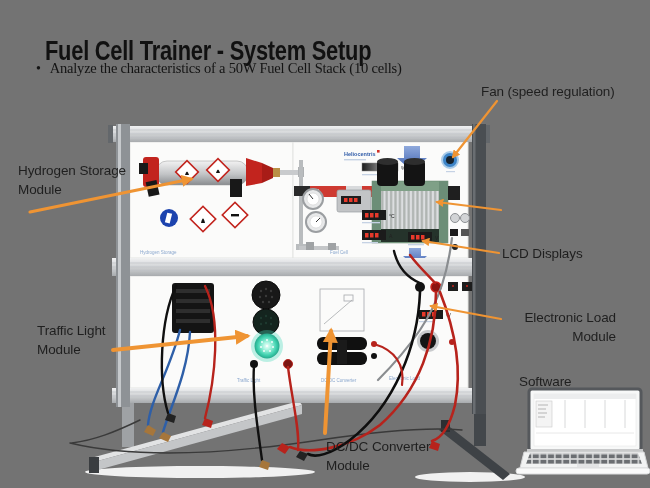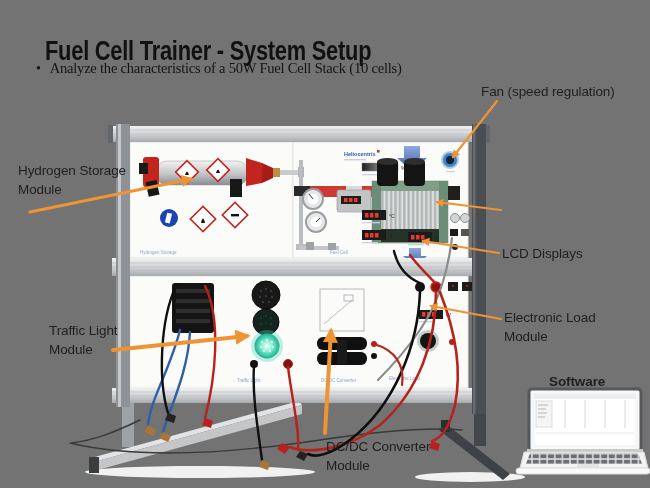--- a/index.html
+++ b/index.html
@@ -370,18 +370,18 @@
   </svg>
 
   <h1 class="page-title">Fuel Cell Trainer - System Setup</h1>
   <ul class="bullets">
     <li>Analyze the characteristics of a 50W Fuel Cell Stack (10 cells)</li>
   </ul>
 
   <div class="callout nowrap" style="left:481px;top:82px;">Fan (speed regulation)</div>
   <div class="callout" style="left:18px;top:161px;width:120px;">Hydrogen Storage Module</div>
   <div class="callout nowrap" style="left:502px;top:244px;">LCD Displays</div>
-  <div class="callout" style="left:504px;top:308px;width:112px;">Electronic Load Module</div>
-  <div class="callout" style="left:49px;top:321px;width:95px;">Traffic Light Module</div>
+  <div class="callout" style="left:504px;top:308px;width:112px;text-align:right;">Electronic Load Module</div>
+  <div class="callout" style="left:37px;top:321px;width:95px;">Traffic Light Module</div>
   <div class="callout" style="left:326px;top:437px;width:125px;">DC/DC Converter Module</div>
-  <div class="callout nowrap" style="left:549px;top:372px;font-weight:bold;">Software</div>
+  <div class="callout nowrap" style="left:519px;top:372px;">Software</div>
 
 </div>
 
 </body></html>

